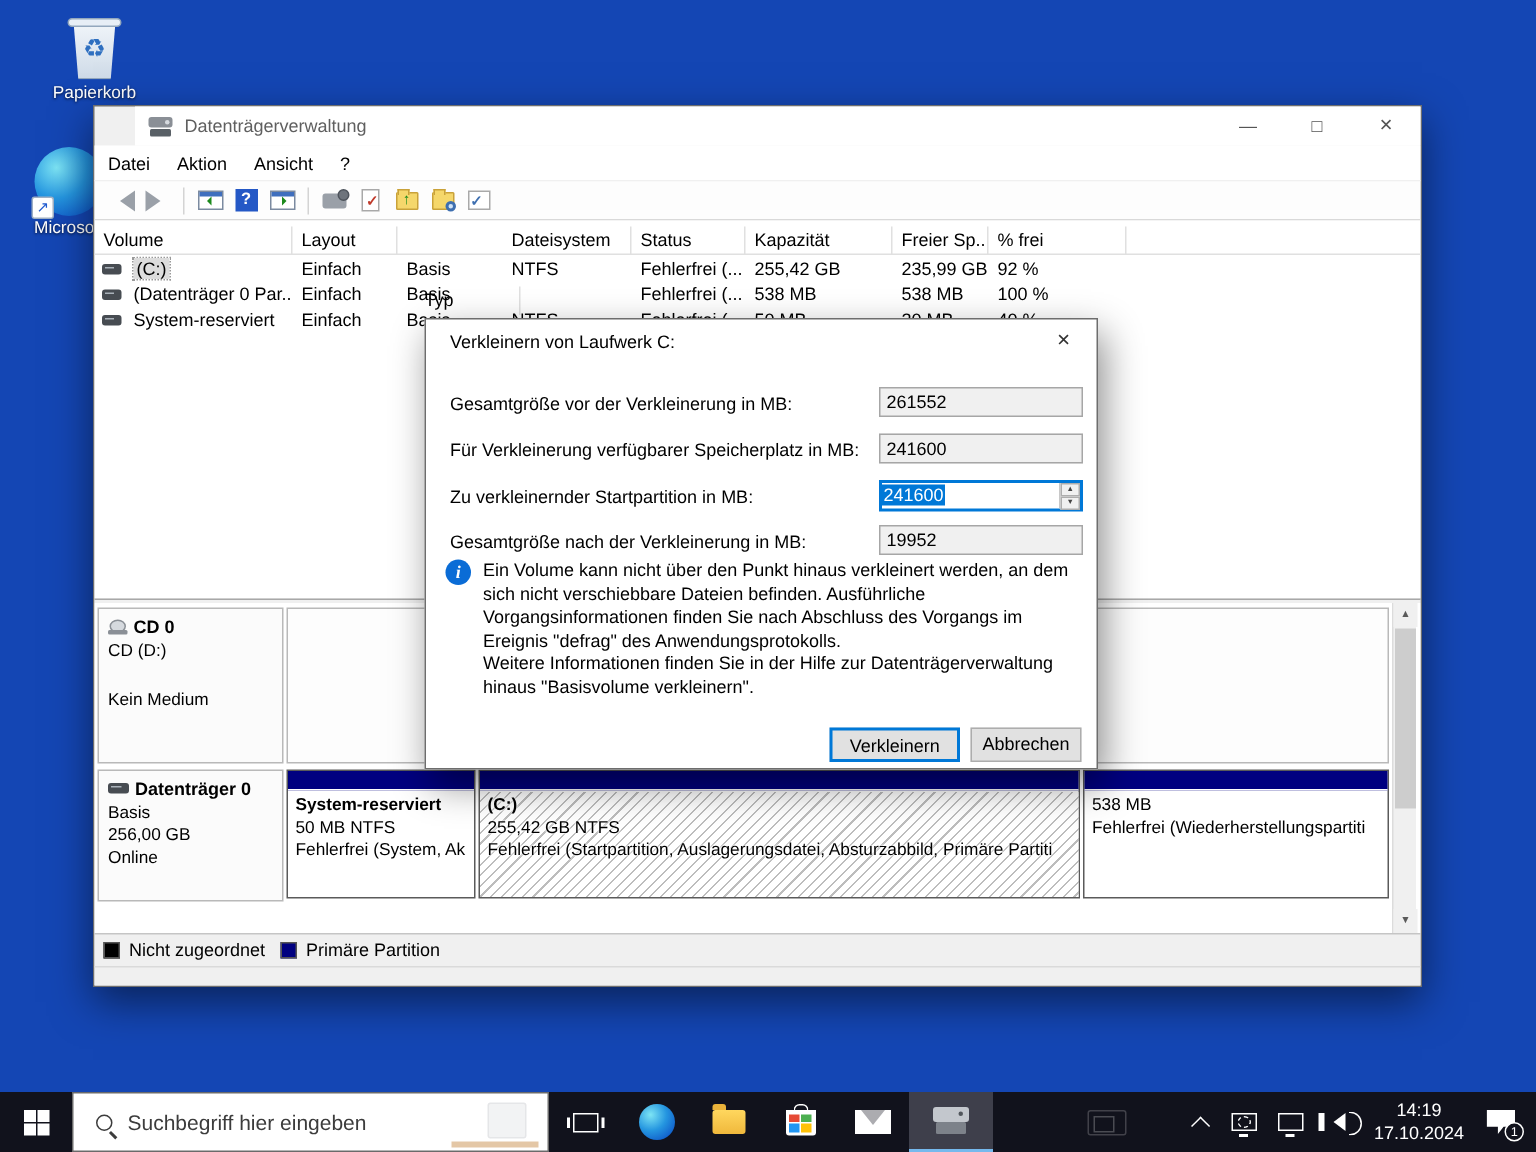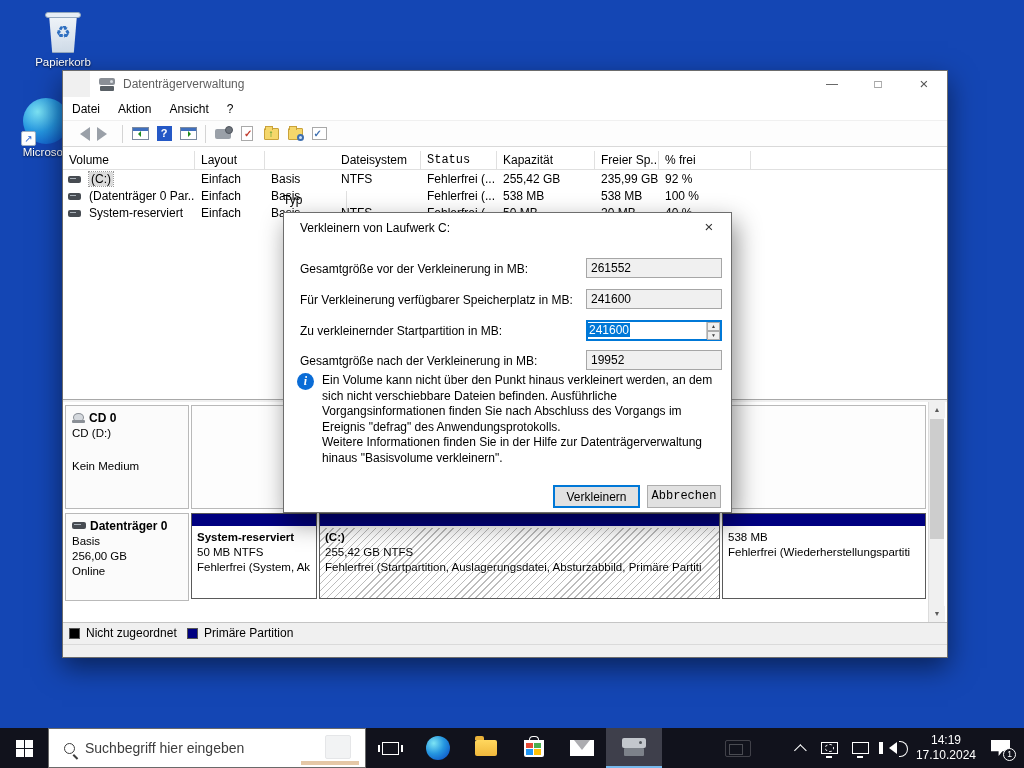--- a/index.html
+++ b/index.html
@@ -128,21 +128,21 @@
   .spinbtns { width:14px; border-left:1px solid #c8c8c8; display:flex; flex-direction:column; }
   .spinbtns div { flex:1; background:#f0f0f0; border:1px solid #adadad; font-size:5px;
     line-height:7px; text-align:center; color:#444; }
   .infoico { position:absolute; left:13px; top:160px; width:17px; height:17px; border-radius:50%;
     background:#0a6cd6; color:#fff; text-align:center; line-height:17px;
     font-family:"Liberation Serif", serif; font-size:12px; font-style:italic; font-weight:bold; }
   .dpara { position:absolute; left:38px; width:399px; line-height:15.5px; }
   .dbtn { position:absolute; top:272px; height:23px; background:#e1e1e1; text-align:center;
     line-height:21px; }
   .dbtn.primary { left:269px; width:87px; border:2px solid #0078d7; }
-  .dbtn.normal { left:363px; width:74px; border:1px solid #adadad;font-family:Liberation Mono, monospace; }
+  .dbtn.normal { left:363px; width:74px; border:1px solid #adadad; }
 
   
   .taskbar { position:absolute; left:0; bottom:0; width:1024px; height:40px; background:#11121c;
     z-index:30; }
   .startbtn { position:absolute; left:0; top:0; width:48px; height:40px; display:flex;
     align-items:center; justify-content:center; }
   .wlogo { width:17px; height:17px; display:grid; grid-template-columns:8px 8px; grid-gap:1px; }
   .wlogo div { background:#fff; }
   .searchbox { position:absolute; left:48px; top:0; width:318px; height:40px; background:#fff;
     border:1px solid #6a6a6a; display:flex; align-items:center; }
@@ -292,21 +292,21 @@
           </div>
       </div>
     </div>
 
     <div class="listpane">
       <div class="thead">
         <div class="th" style="left:0;width:132px;">Volume</div>
         <div class="th" style="left:132px;width:70px;">Layout</div>
         <div class="th" style="left:214px;width:70px;margin-top:40px;">Typ</div>
         <div class="th" style="left:272px;width:86px;">Dateisystem</div>
-        <div class="th" style="left:358px;width:76px;font-family:Liberation Mono, monospace;">Status</div>
+        <div class="th" style="left:358px;width:76px;">Status</div>
         <div class="th" style="left:434px;width:98px;">Kapazität</div>
         <div class="th" style="left:532px;width:64px;">Freier Sp...</div>
         <div class="th" style="left:596px;width:92px;">% frei</div>
         <div class="th" style="left:688px;right:0;border-right:none;"></div>
       </div>
       <div class="trow" style="top:24px;">
         <div class="vicon"></div>
         <div class="td" style="left:20px;width:112px;"><span class="selcell">(C:)</span></div>
         <div class="td" style="left:132px;width:70px;">Einfach</div>
         <div class="td" style="left:202px;width:70px;">Basis</div>

